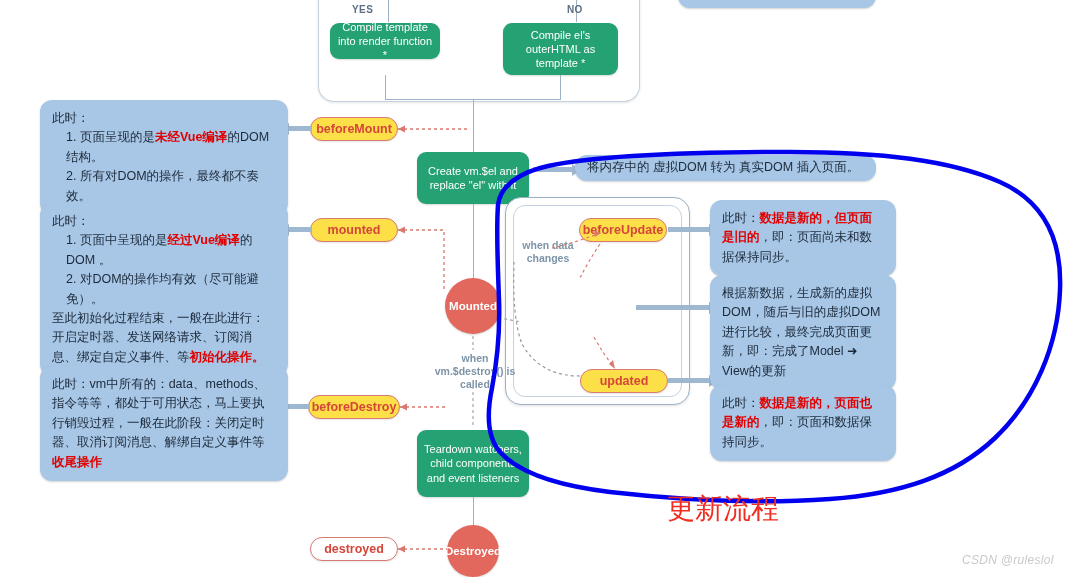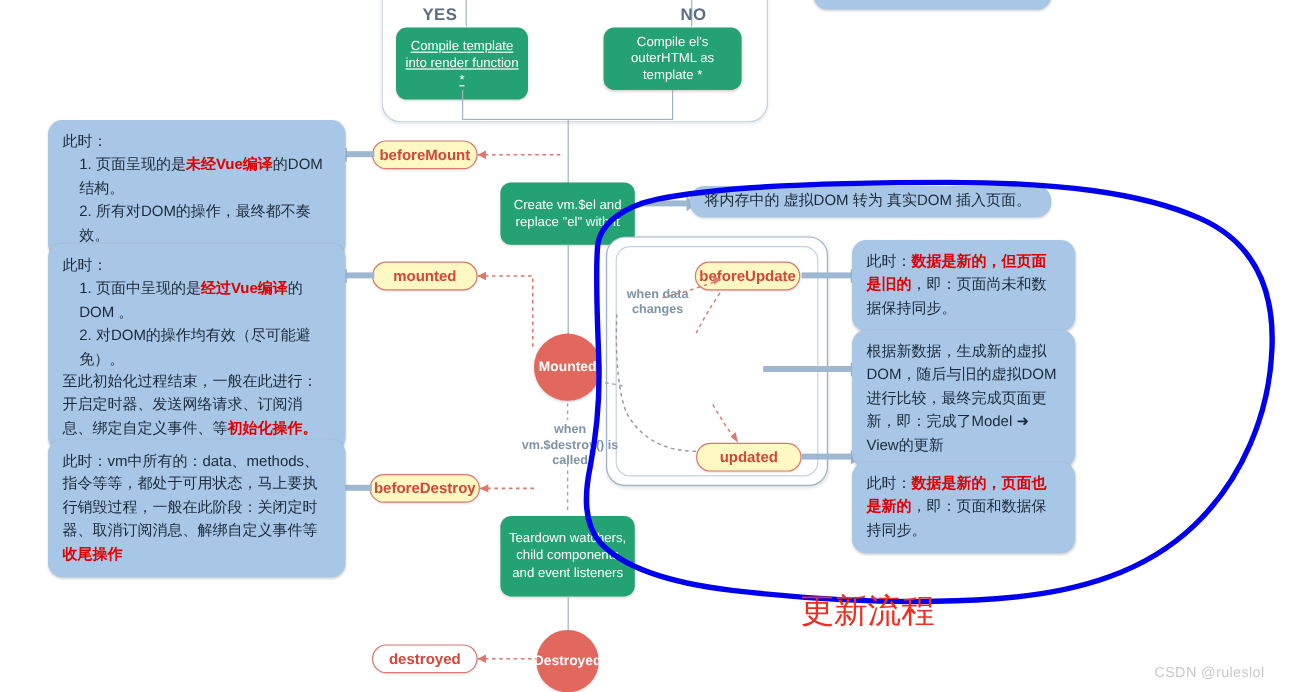--- a/index.html
+++ b/index.html
@@ -24,21 +24,21 @@
     line-height: 1.55;
     padding: 9px 12px;
     box-shadow: 0 1px 2px rgba(0,0,0,0.18);
   }
   .note .hl { color: #e00000; font-weight: bold; }
   .note .ind { padding-left: 14px; display: block; }
 
   .hook {
     border: 1.6px solid #d9796f;
     border-radius: 14px;
-    background: #fef9c3;
+    background: #fde047;
     color: #d4453a;
     font-weight: bold;
     font-size: 12.5px;
     text-align: center;
     line-height: 1;
     display: flex; align-items: center; justify-content: center;
     box-shadow: 0 1px 2px rgba(0,0,0,0.10);
   }
   .hook.plain { background: #ffffff; }
 
@@ -78,21 +78,21 @@
   .topbox {
     border: 1.4px solid #c3d2de;
     border-top: none;
     border-radius: 0 0 16px 16px;
     background: #ffffff;
     box-shadow: 0 1px 3px rgba(0,0,0,0.10);
   }
 
   .yesno {
     color: #5c6f82;
-    font-size: 14px;
+    font-size: 10px;
     font-weight: bold;
     letter-spacing: .4px;
   }
   .small-label {
     color: #7d94a8;
     font-size: 10.5px;
     font-weight: bold;
     text-align: center;
     line-height: 1.25;
   }
@@ -110,20 +110,21 @@
     border-top: 6px solid transparent;
     border-bottom: 6px solid transparent;
   }
   .conn.right::after { right: -8px; border-left: 9px solid #9fb8d2; }
   .conn.left::after  { left: -8px;  border-right: 9px solid #9fb8d2; }
 
   .watermark {
     color: #c9c9c9;
     font-size: 12px;
     letter-spacing: .3px;
+    font-style: italic;
   }
   .redtitle {
     color: #ef2d20;
     font-size: 28px;
     font-weight: 500;
   }
   svg.overlay { position: absolute; left: 0; top: 0; width: 1084px; height: 577px; pointer-events: none; }
 </style>
 </head>
 <body>
@@ -131,21 +132,21 @@
 <div id="stage">
 
   <div class="abs topbox" style="left:318px; top:-60px; width:322px; height:162px;"></div>
 
   <div class="abs vline" style="left:388px; top:-2px; height:24px;"></div>
   <div class="abs vline" style="left:576px; top:-2px; height:24px;"></div>
 
   <div class="abs yesno" style="left:352px; top:4px;">YES</div>
   <div class="abs yesno" style="left:567px; top:4px;">NO</div>
 
-  <div class="abs green" style="left:330px; top:23px; width:110px; height:60px;text-decoration:underline;">Compile template into render function *</div>
+  <div class="abs green" style="left:330px; top:23px; width:110px; height:36px;">Compile template into render function *</div>
   <div class="abs green" style="left:503px; top:23px; width:115px; height:52px;">Compile el's outerHTML as template *</div>
 
   <div class="abs vline" style="left:385px; top:75px; height:24px;"></div>
   <div class="abs vline" style="left:560px; top:75px; height:24px;"></div>
   <div class="abs hline" style="left:385px; top:99px; width:176px;"></div>
   <div class="abs vline" style="left:473px; top:99px; height:56px;"></div>
 
   <div class="abs green" style="left:417px; top:152px; width:112px; height:52px;">Create vm.$el and replace "el" with it</div>
   <div class="abs vline" style="left:473px; top:204px; height:76px;"></div>
 

